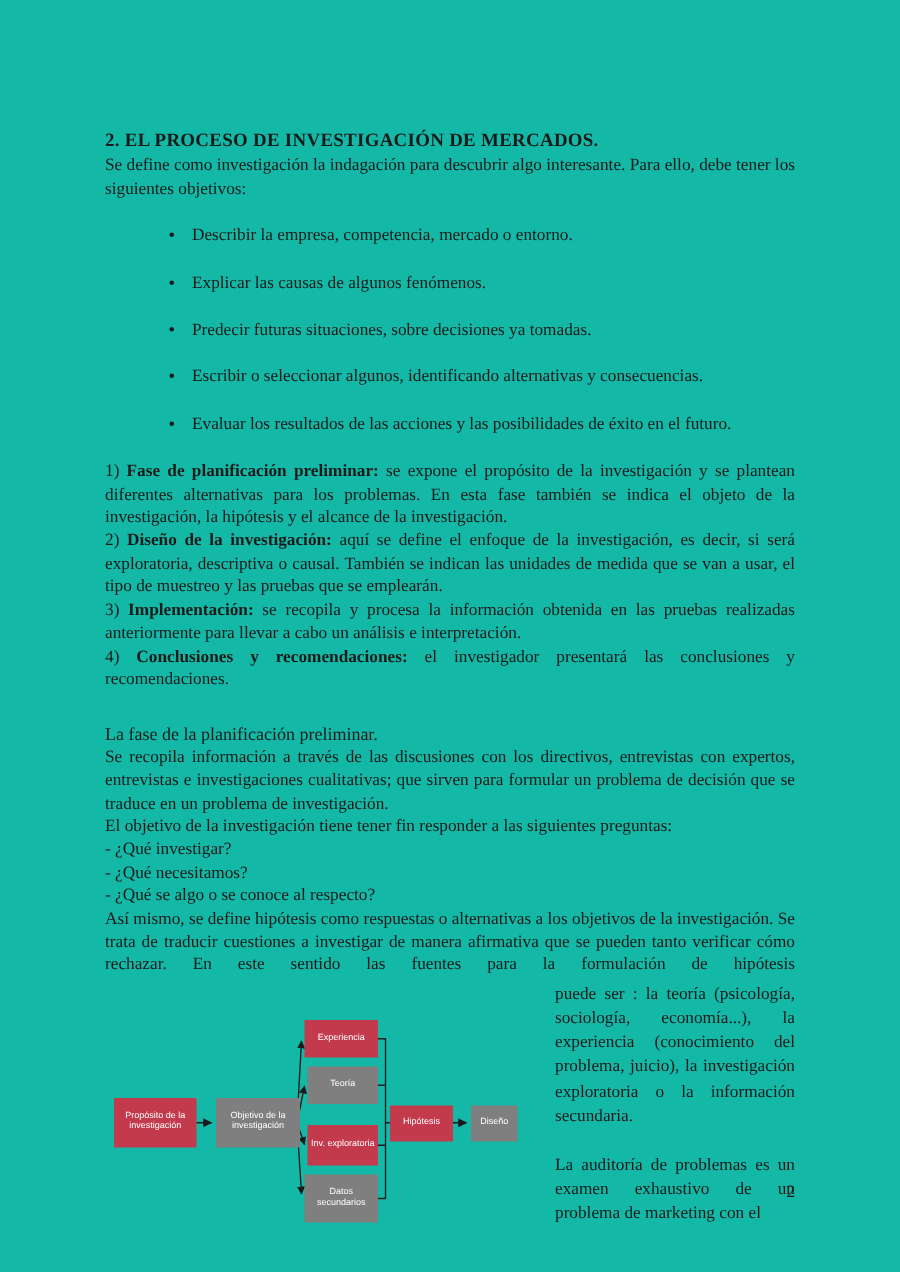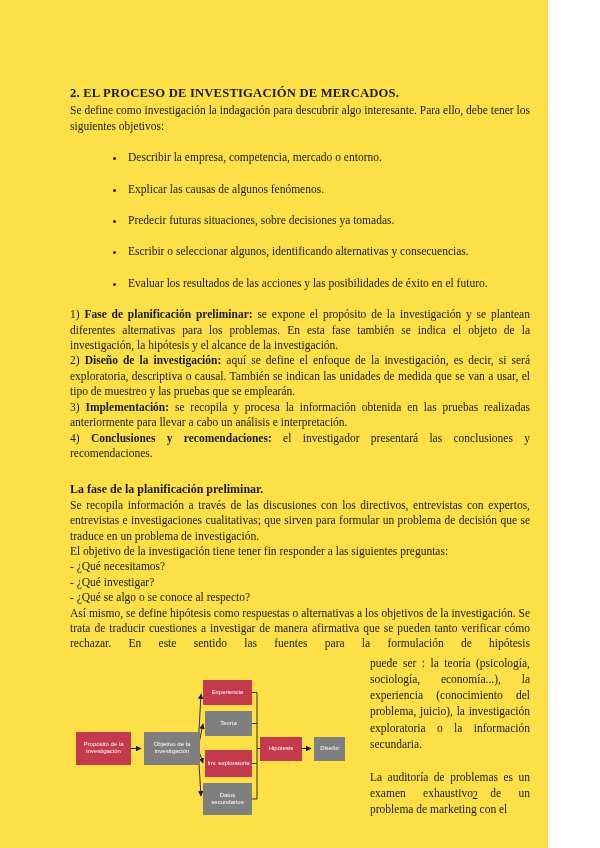--- a/index.html
+++ b/index.html
@@ -1,20 +1,20 @@
 <!DOCTYPE html>
 <html><head>
 <meta charset="utf-8">
 <style>
   html, body { margin: 0; padding: 0; background: #ffffff; }
   .page {
     position: relative;
-    width: 548px;
+    width: 600px;
     height: 848px;
-    background: #fde047;
+    background: #14b8a6;
     overflow: hidden;
     font-family: "Liberation Serif", serif;
     color: #1a1a1a;
   }
   .content {
     position: absolute;
     left: 70px;
     top: 86px;
     width: 460px;
   }
@@ -37,21 +37,21 @@
     padding: 0 0 0 40px;
     font-size: 11.5px;
     line-height: 15.4px;
   }
   ul.objectives li { margin: 16px; padding-left: 2px; }
   .fases-intro { margin-top: 15px !important; }
   h2.subheading {
     font-size: 12px;
     line-height: 15.4px;
     margin: 21px 0 0 0;
-    font-weight: bold;
+    font-weight: normal;
   }
   .wrap-row {
     display: flex;
     margin-top: 3px;
     justify-content: space-between;
   }
   .diagram {
     position: relative;
     width: 300px;
     height: 150px;
@@ -122,22 +122,22 @@
     <p class="just"><span>1) </span><b>Fase de planificación preliminar:</b><span> se expone el propósito de la investigación y se plantean diferentes alternativas para los problemas. En esta fase también se indica el objeto de la investigación, la hipótesis y el alcance de la investigación.</span></p>
     <p class="just"><span>2) </span><b>Diseño de la investigación:</b><span> aquí se define el enfoque de la investigación, es decir, si será exploratoria, descriptiva o causal. También se indican las unidades de medida que se van a usar, el tipo de muestreo y las pruebas que se emplearán.</span></p>
     <p class="just"><span>3) </span><b>Implementación:</b><span> se recopila y procesa la información obtenida en las pruebas realizadas anteriormente para llevar a cabo un análisis e interpretación.</span></p>
     <p class="just"><span>4) </span><b>Conclusiones y recomendaciones:</b><span> el investigador presentará las conclusiones y recomendaciones.</span></p>
 
     <h2 class="subheading">La fase de la planificación preliminar.</h2>
 
     <p class="just">Se recopila información a través de las discusiones con los directivos, entrevistas con expertos, entrevistas e investigaciones cualitativas; que sirven para formular un problema de decisión que se traduce en un problema de investigación.</p>
     <p>El objetivo de la investigación tiene tener fin responder a las siguientes preguntas:</p>
 
+    <div class="qline">- ¿Qué investigar?</div>
     <div class="qline">- ¿Qué necesitamos?</div>
-    <div class="qline">- ¿Qué investigar?</div>
     <div class="qline">- ¿Qué se algo o se conoce al respecto?</div>
 
     <p class="justall">Así mismo, se define hipótesis como respuestas o alternativas a los objetivos de la investigación. Se trata de traducir cuestiones a investigar de manera afirmativa que se pueden tanto verificar cómo rechazar. En este sentido las fuentes para la formulación de hipótesis</p>
 
     <div class="wrap-row">
 
       <div class="diagram">
         <svg class="connectors" viewBox="0 0 300 150" xmlns="http://www.w3.org/2000/svg">
           <defs>
             <marker id="arw" markerWidth="7" markerHeight="7" refX="5.5" refY="3" orient="auto">

